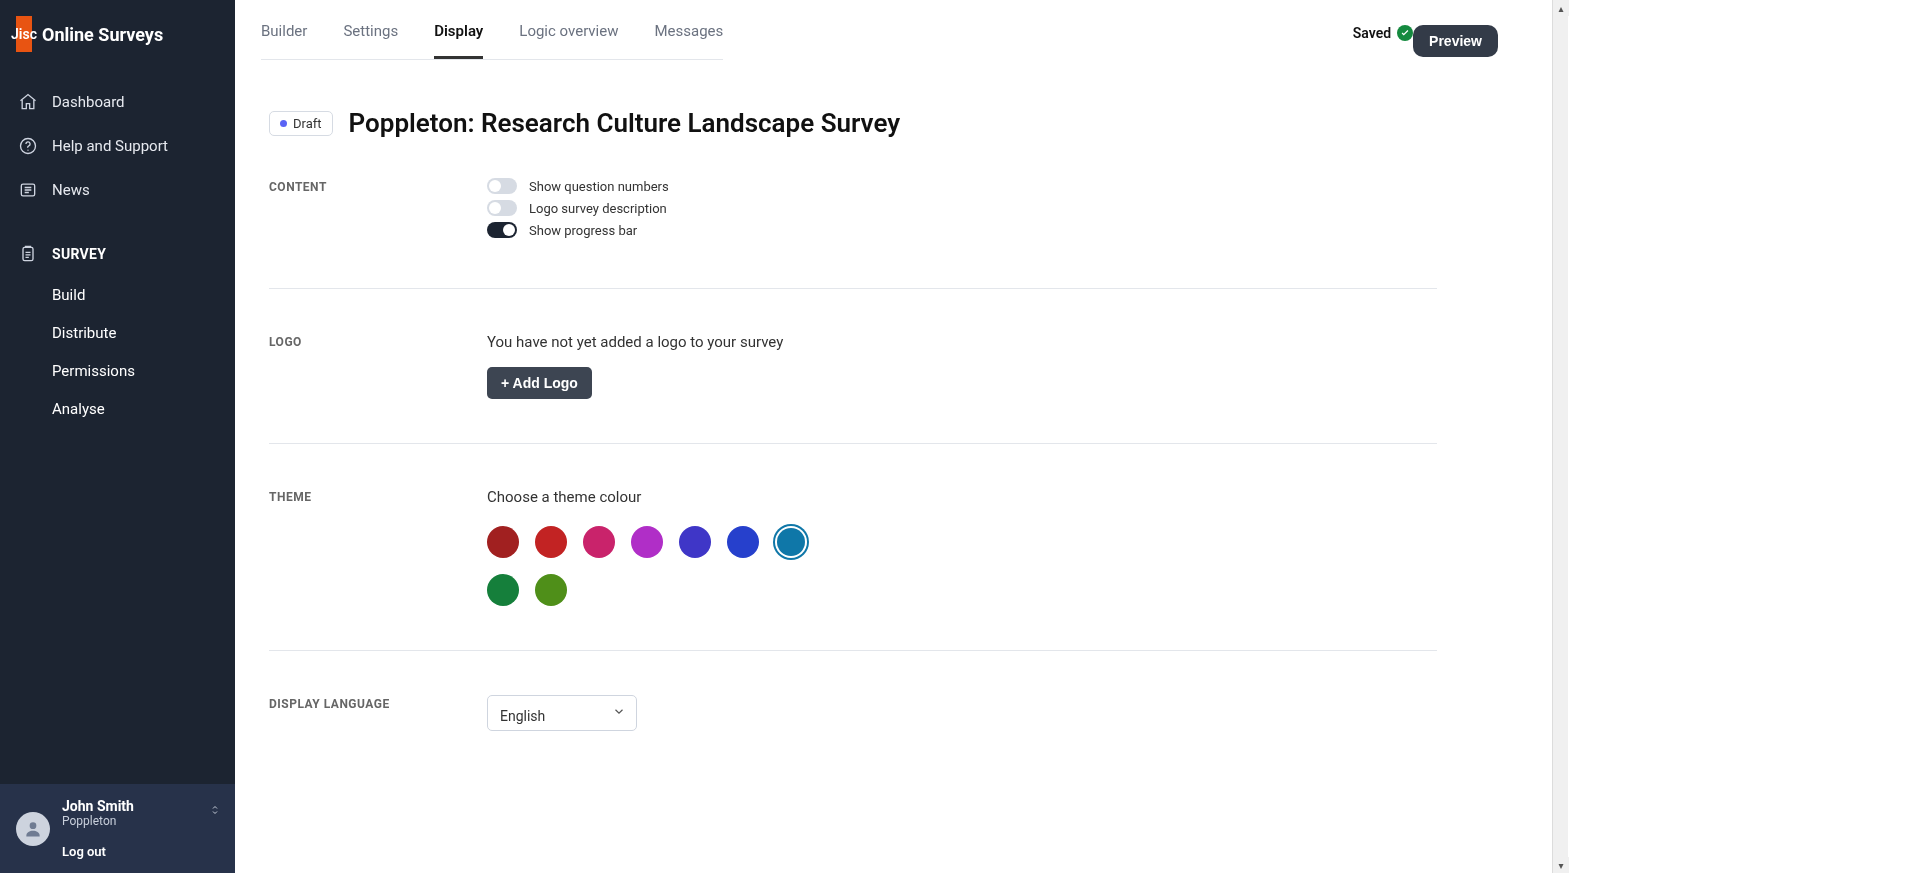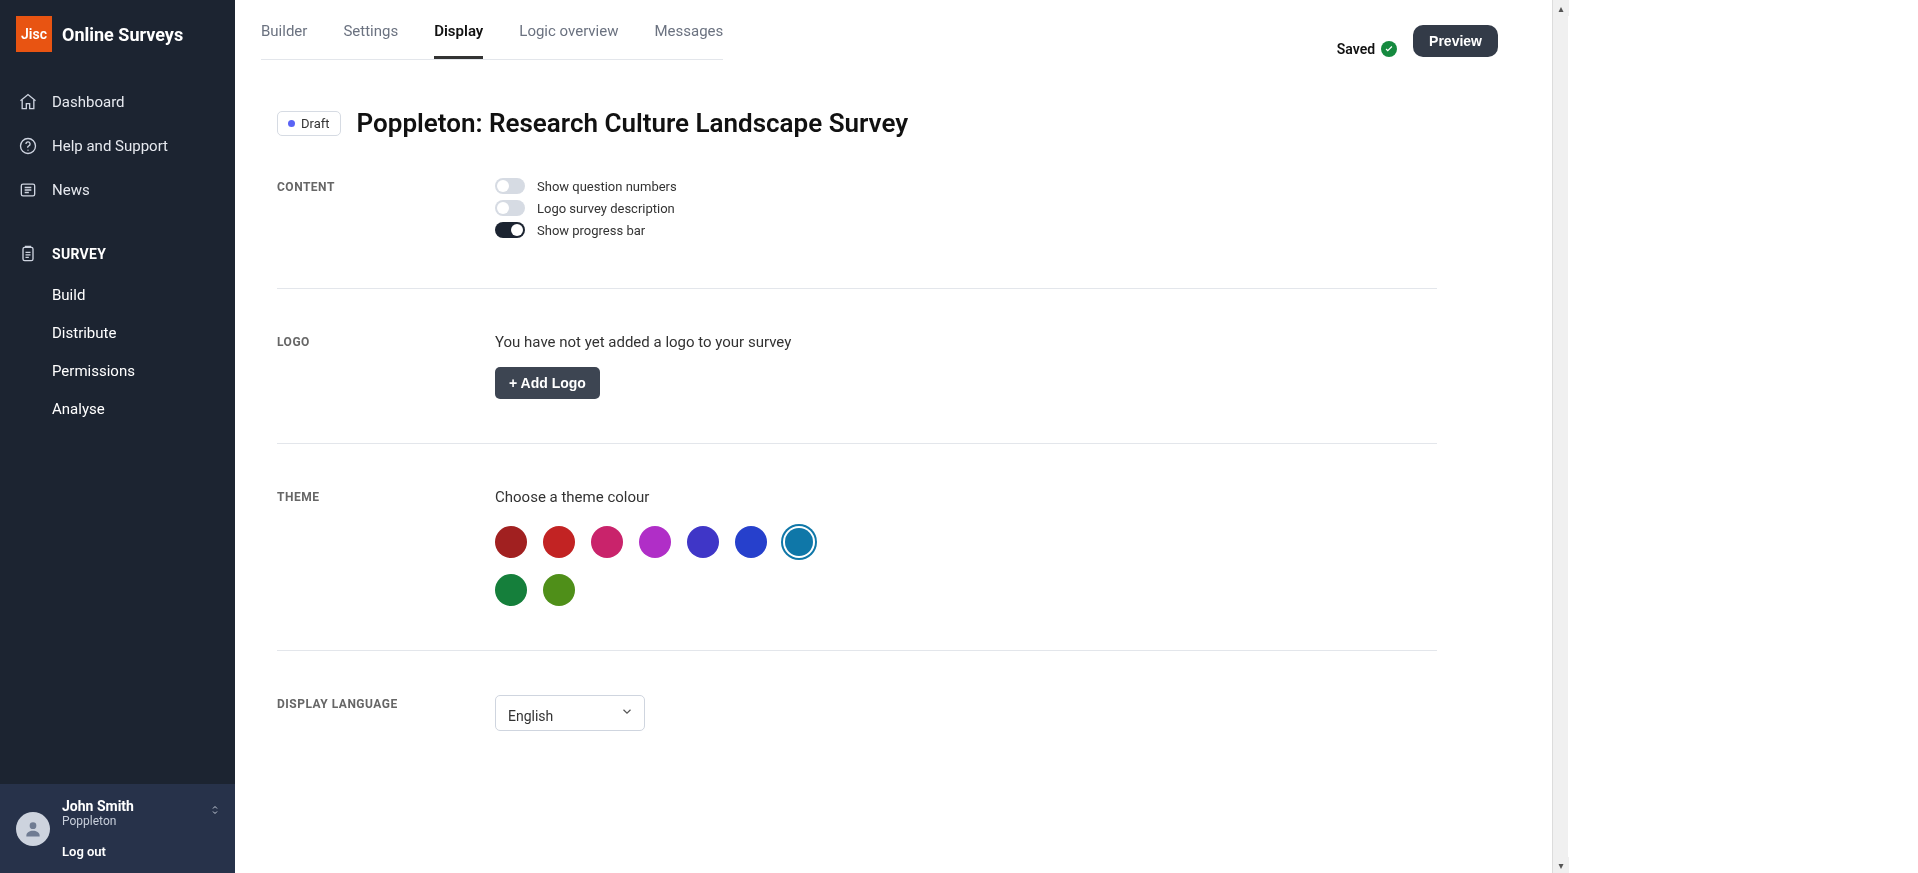--- a/index.html
+++ b/index.html
@@ -2,21 +2,21 @@
 <html><head>
 <meta charset="utf-8">
 <style>
   * { box-sizing: border-box; margin: 0; padding: 0; }
   html, body { height: 100%; font-family: -apple-system, BlinkMacSystemFont, "Segoe UI", Roboto, Arial, sans-serif; background: #fff; color: #333; }
   .app { display: flex; height: 873px; width: 1552px; position: relative; }
 
   
   .sidebar { width: 235px; background: #1c2431; color: #fff; display: flex; flex-direction: column; }
   .sidebar-top { padding: 16px 16px 8px 16px; display: flex; align-items: center; gap: 10px; }
-  .logo-box { width: 36px; height: 36px; background: #e85412; color: #fff; display:flex; align-items:center; justify-content:center; font-weight: 600; font-size: 14px; }
+  .logo-box { width: 16px; height: 36px; background: #e85412; color: #fff; display:flex; align-items:center; justify-content:center; font-weight: 600; font-size: 14px; }
   .brand { font-size: 18px; font-weight: 700; color:#fff; }
   .nav { margin-top: 20px; }
   .nav-item { display:flex; align-items:center; gap: 14px; padding: 12px 18px; font-size: 15px; color:#e6e9ef; cursor:pointer; }
   .nav-icon { width:20px; height:20px; display:inline-flex; align-items:center; justify-content:center; }
   .nav-section { margin-top: 20px; }
   .nav-section-head { display:flex; align-items:center; gap:14px; padding: 12px 18px; font-size: 14px; font-weight: 700; letter-spacing: .3px; color:#fff; text-transform: uppercase; }
   .nav-sub { margin-left: 52px; padding: 10px 0; font-size: 15px; color:#fff; cursor:pointer; }
   .sidebar-bottom { margin-top: auto; background:#27324a; padding: 14px 16px; display:flex; align-items:center; gap:12px; position:relative; }
   .avatar { width:34px; height:34px; border-radius:50%; background:#cdd3de; display:flex; align-items:center; justify-content:center; }
   .avatar svg { width:20px; height:20px; fill:#6f7b92; }
@@ -25,26 +25,26 @@
   .user-org { font-size:12px; color:#c7ceda; }
   .logout { font-size:13px; font-weight:600; color:#fff; margin-top:16px; display:block; cursor:pointer; }
   .sort-caret { position:absolute; right:14px; top:20px; color:#c7ceda; font-size:12px; }
 
   
   .main { flex:1; background:#fff; overflow:auto; position:relative; }
   .topbar { display:flex; align-items:center; justify-content:space-between; padding: 22px 54px 0 26px; }
   .tabs { display:flex; gap: 36px; border-bottom:1px solid #e3e6eb; }
   .tab { padding: 0 0 16px 0; font-size:15px; color:#6b7280; cursor:pointer; border-bottom:3px solid transparent; }
   .tab.active { color:#111; font-weight:600; border-bottom-color:#333; }
-  .top-right { display:flex; align-items:flex-end; gap:16px; }
+  .top-right { display:flex; align-items:flex-start; }
   .saved { display:flex; align-items:center; gap:6px; font-size:14px; font-weight:600; color:#111; }
   .saved-check { width:16px; height:16px; border-radius:50%; background:#158a3f; display:inline-flex; align-items:center; justify-content:center; color:#fff; font-size:10px; }
   .preview-btn { background:#333b48; color:#fff; border:none; border-radius:10px; padding:8px 16px; font-size:14px; font-weight:600; cursor:pointer; }
 
-  .content { padding: 48px 115px 60px 34px; margin-left: 8px; }
+  .content { padding: 48px 115px 60px 34px; }
   .title-row { display:flex; align-items:center; gap:16px; margin-bottom: 40px; }
   .badge-draft { border:1px solid #d6dbe3; border-radius:5px; padding:4px 10px; font-size:13px; display:inline-flex; align-items:center; gap:6px; color:#333; }
   .badge-dot { width:7px; height:7px; border-radius:50%; background:#5a63f5; display:inline-block; }
   .page-title { font-size:26px; font-weight:600; color:#111; }
 
   .section { display:flex; align-items:flex-start; border-bottom:1px solid #e3e6eb; padding: 0 0 44px 0; margin-bottom: 44px; gap: 28px; }
   .section:last-child { border-bottom:none; margin-bottom:0; }
   .section-label { width:190px; font-size:12px; font-weight:700; letter-spacing:.5px; color:#666; text-transform:uppercase; padding-top:2px; }
   .section-body { flex:1; }
 

